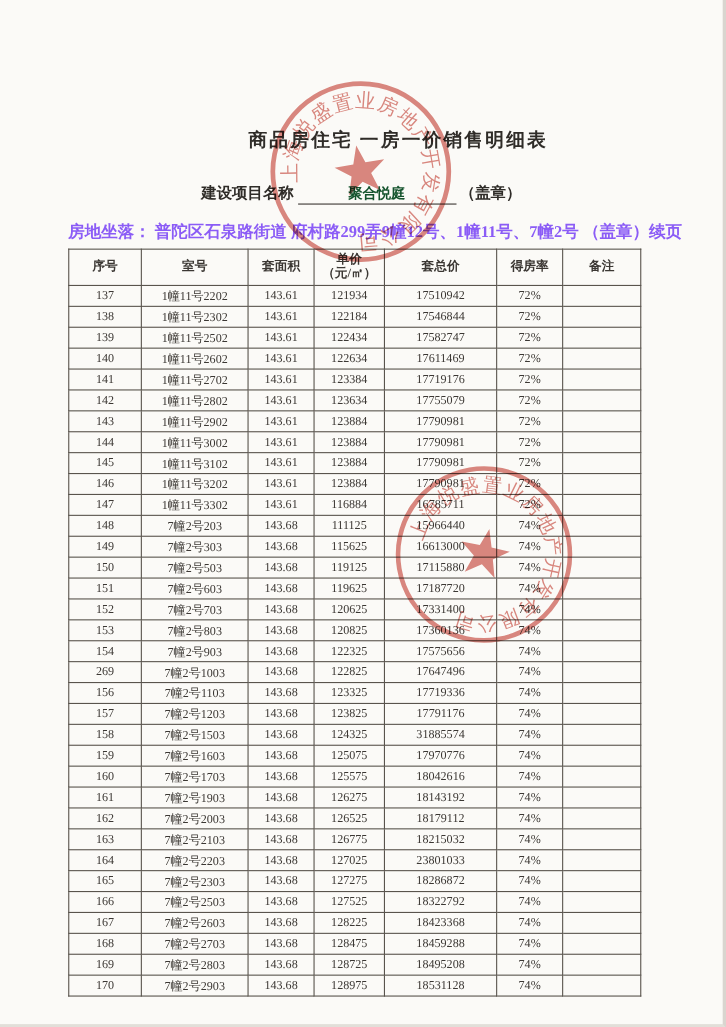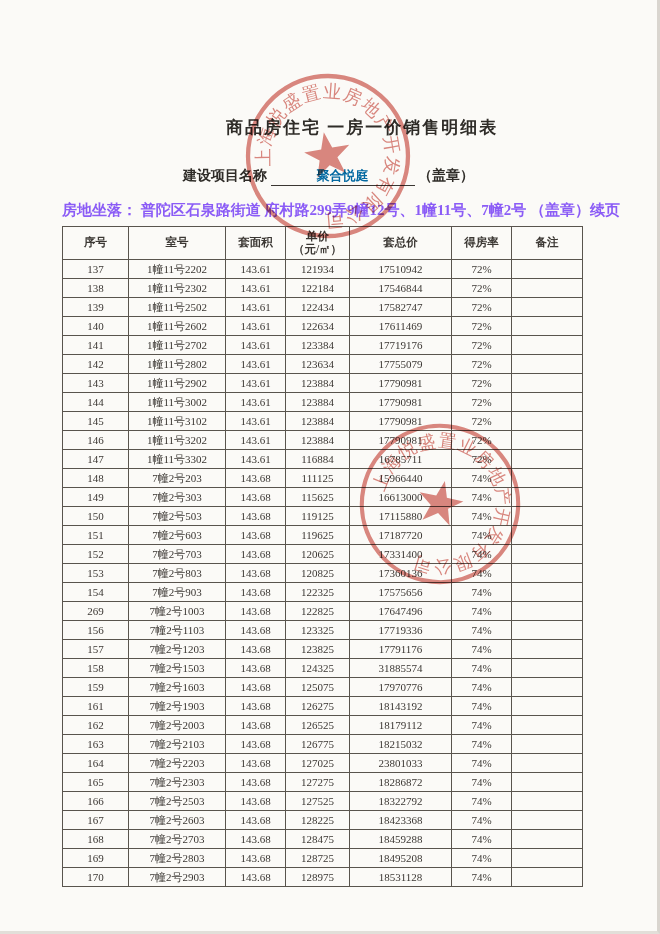--- a/index.html
+++ b/index.html
@@ -23,21 +23,21 @@
     text-align:center;font-size:17px;font-weight:bold;
     letter-spacing:2px;color:#2f2c28;padding-left:38px;
   }
   .project-line{
     position:absolute;top:167px;left:183px;
     font-size:14px;font-weight:bold;color:#2f2c28;white-space:nowrap;
   }
   .project-underline{
     display:inline-block;min-width:128px;padding:0 8px;
     border-bottom:1.5px solid #3a3632;
-    text-align:center;font-size:13px;font-weight:bold;color:#0369a1;
+    text-align:center;font-size:13px;font-weight:bold;color:#14532d;
   }
   .location-line{
     position:absolute;top:201px;left:62px;
     font-size:15px;font-weight:bold;color:#8b5cf6;white-space:nowrap;
   }
   table.price-table{
     position:absolute;top:226px;left:62px;width:520px;
     border-collapse:collapse;table-layout:fixed;
     font-size:11px;color:#3b3733;padding-left:28px;
   }
@@ -302,20 +302,29 @@
         <tr>
           <td>159</td>
           <td>7幢2号1603</td>
           <td>143.68</td>
           <td>125075</td>
           <td>17970776</td>
           <td>74%</td>
           <td></td>
         </tr>
         <tr>
+          <td>160</td>
+          <td>7幢2号1703</td>
+          <td>143.68</td>
+          <td>125575</td>
+          <td>18042616</td>
+          <td>74%</td>
+          <td></td>
+        </tr>
+        <tr>
           <td>161</td>
           <td>7幢2号1903</td>
           <td>143.68</td>
           <td>126275</td>
           <td>18143192</td>
           <td>74%</td>
           <td></td>
         </tr>
         <tr>
           <td>162</td>

